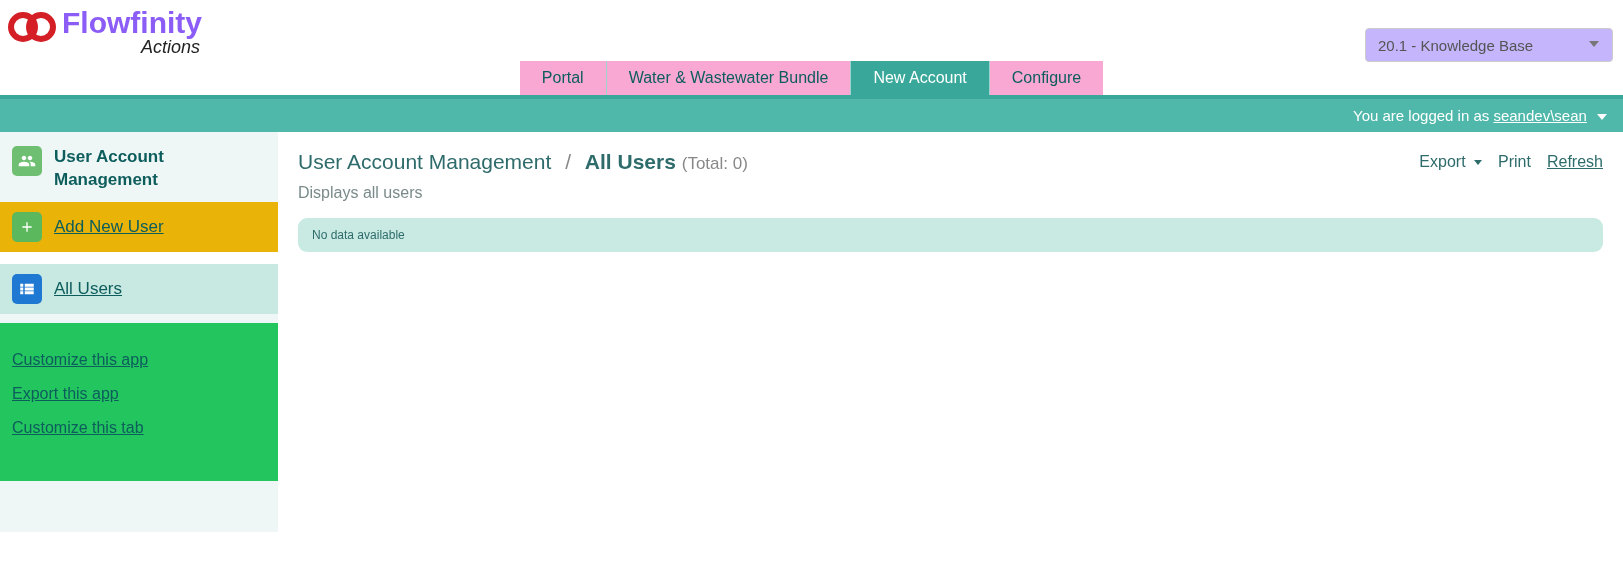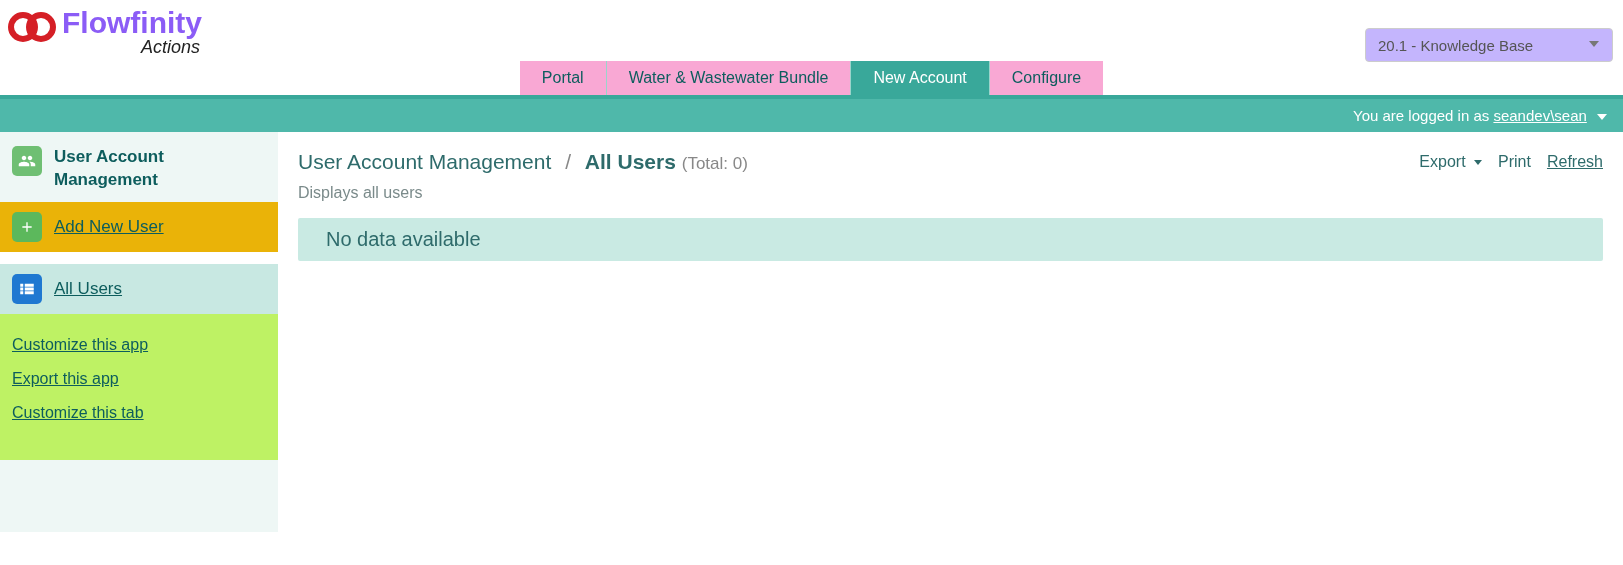--- a/index.html
+++ b/index.html
@@ -47,39 +47,39 @@
   
   .sep { height: 12px; background: #fff; }
   
   .icon-badge { width: 30px; height: 30px; border-radius: 5px; display: flex; align-items: center; justify-content: center; flex-shrink: 0; }
   .icon-users { background: #6fbf73; }
   .icon-plus { background: #5cb85c; }
   .icon-list { background: #1f78d1; }
   .icon-badge svg { width: 18px; height: 18px; fill: #fff; }
   .icon-plus svg { width: 16px; height: 16px; }
   
-  .side-links { padding: 22px 12px; background: #bef264; }
+  .side-links { padding: 28px 12px; background: #22c55e; margin-top: 9px; }
   .side-links a { display: block; color: #0d5d5d; text-decoration: underline; font-size: 16px; margin-bottom: 16px; cursor: pointer; }
   
   
   .main { flex: 1; padding: 18px 20px; }
   .breadcrumb-row { display: flex; justify-content: space-between; align-items: center; }
   .breadcrumb { font-size: 21px; color: #2e6b6b; }
   .breadcrumb .sep-slash { margin: 0 8px; color: #888; }
   .breadcrumb .current { font-weight: bold; }
   .breadcrumb .total { color: #888; font-size: 17px; }
   
   .actions { display: flex; gap: 16px; font-size: 16px; color: #2e6b6b; align-items: center; }
   .actions .act { cursor: pointer; }
   .actions .act.ul { text-decoration: underline; }
   .actions .caret2 { display: inline-block; margin-left: 4px; border-left: 4px solid transparent; border-right: 4px solid transparent; border-top: 5px solid #2e6b6b; vertical-align: middle; }
   
   .subtitle { color: #7a8a8a; font-size: 16px; margin-top: 10px; }
   
-  .no-data { background: #c9eae3; color: #2e6b6b; padding: 10px 28px; font-size: 20px; margin-top: 16px; border-radius: 2px; }
+  .no-data { background: #c9eae3; color: #2e6b6b; padding: 10px 14px; font-size: 12px; margin-top: 16px; border-radius: 9px; }
 </style>
 </head>
 <body>
 
 <div class="header">
   <div class="logo-area">
     <div class="logo-rings">
       <div class="ring"></div>
         <div class="ring"></div>
     </div>

